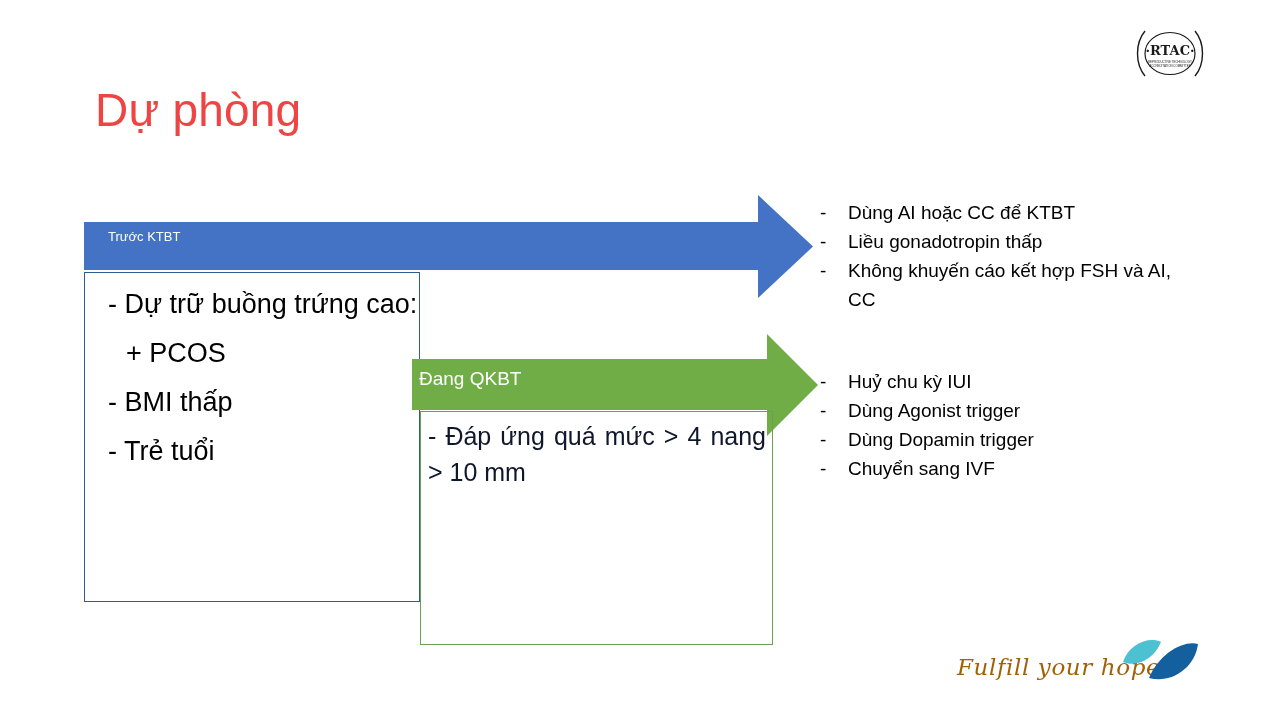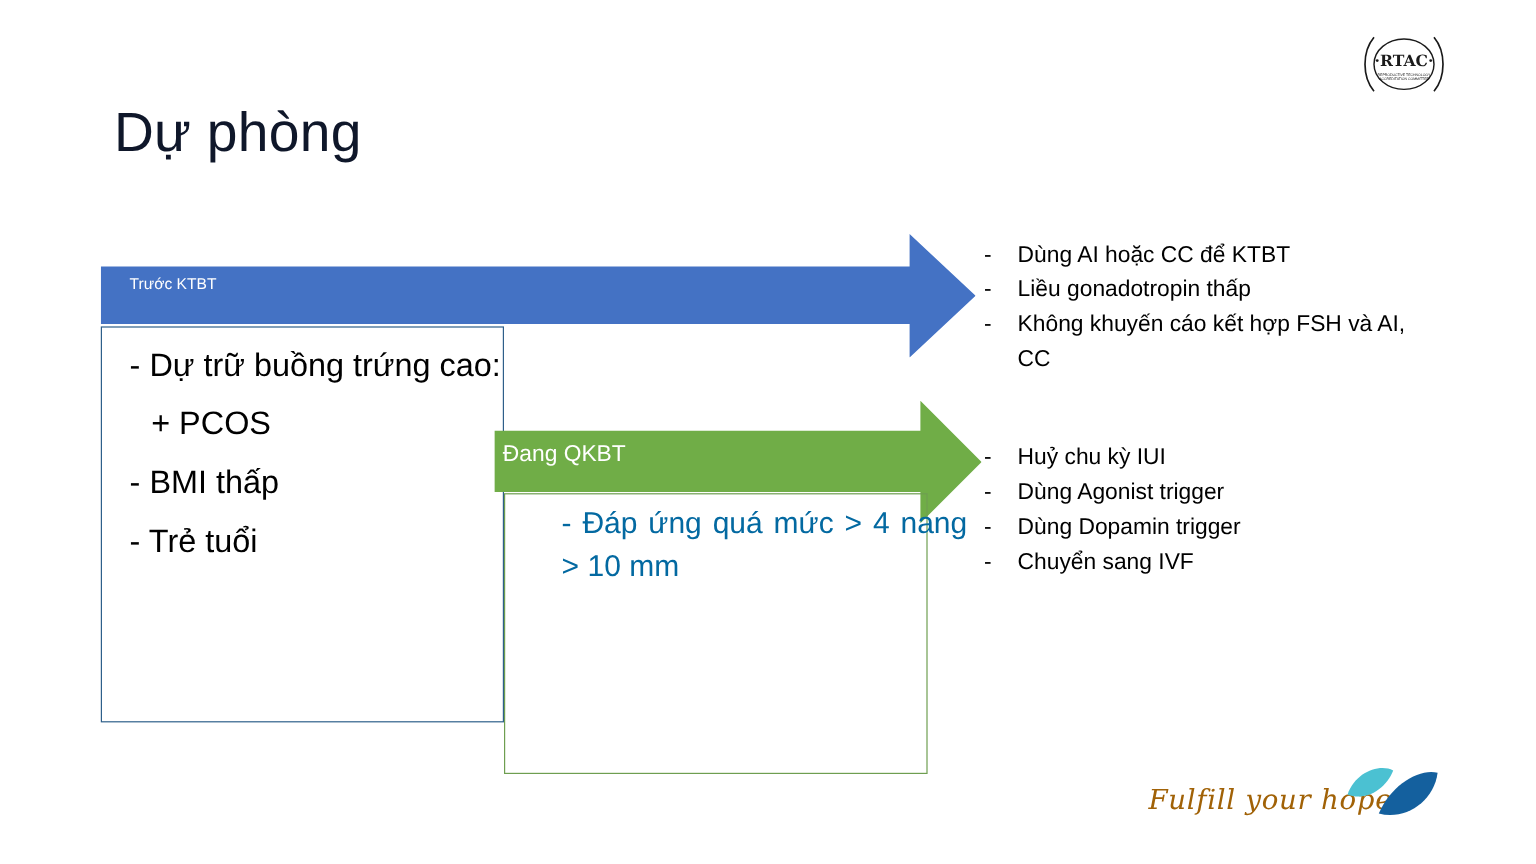--- a/index.html
+++ b/index.html
@@ -18,21 +18,21 @@
     overflow: hidden;
   }
 
   
   #page-title {
     position: absolute;
     left: 95px;
     top: 79px;
     font-size: 46px;
     line-height: 62px;
-    color: #0f172a;
+    color: #ef4444;
     letter-spacing: 0.2px;
     white-space: nowrap;
   }
 
   
   #rtac-logo {
     position: absolute;
     left: 1131px;
     top: 27px;
     width: 78px;
@@ -107,23 +107,22 @@
     background: transparent;
     box-sizing: border-box;
   }
   #green-box-content {
     position: absolute;
     left: 428px;
     top: 418px;
     width: 338px;
     font-size: 25px;
     line-height: 36px;
-    color: #0369a1;
+    color: #0f172a;
     text-align: justify;
-    margin-left: 40px;
   }
   #green-box-content p { margin: 0; }
 
   
   .bullet-list {
     position: absolute;
     color: #000000;
     font-size: 19px;
     line-height: 29px;
   }

